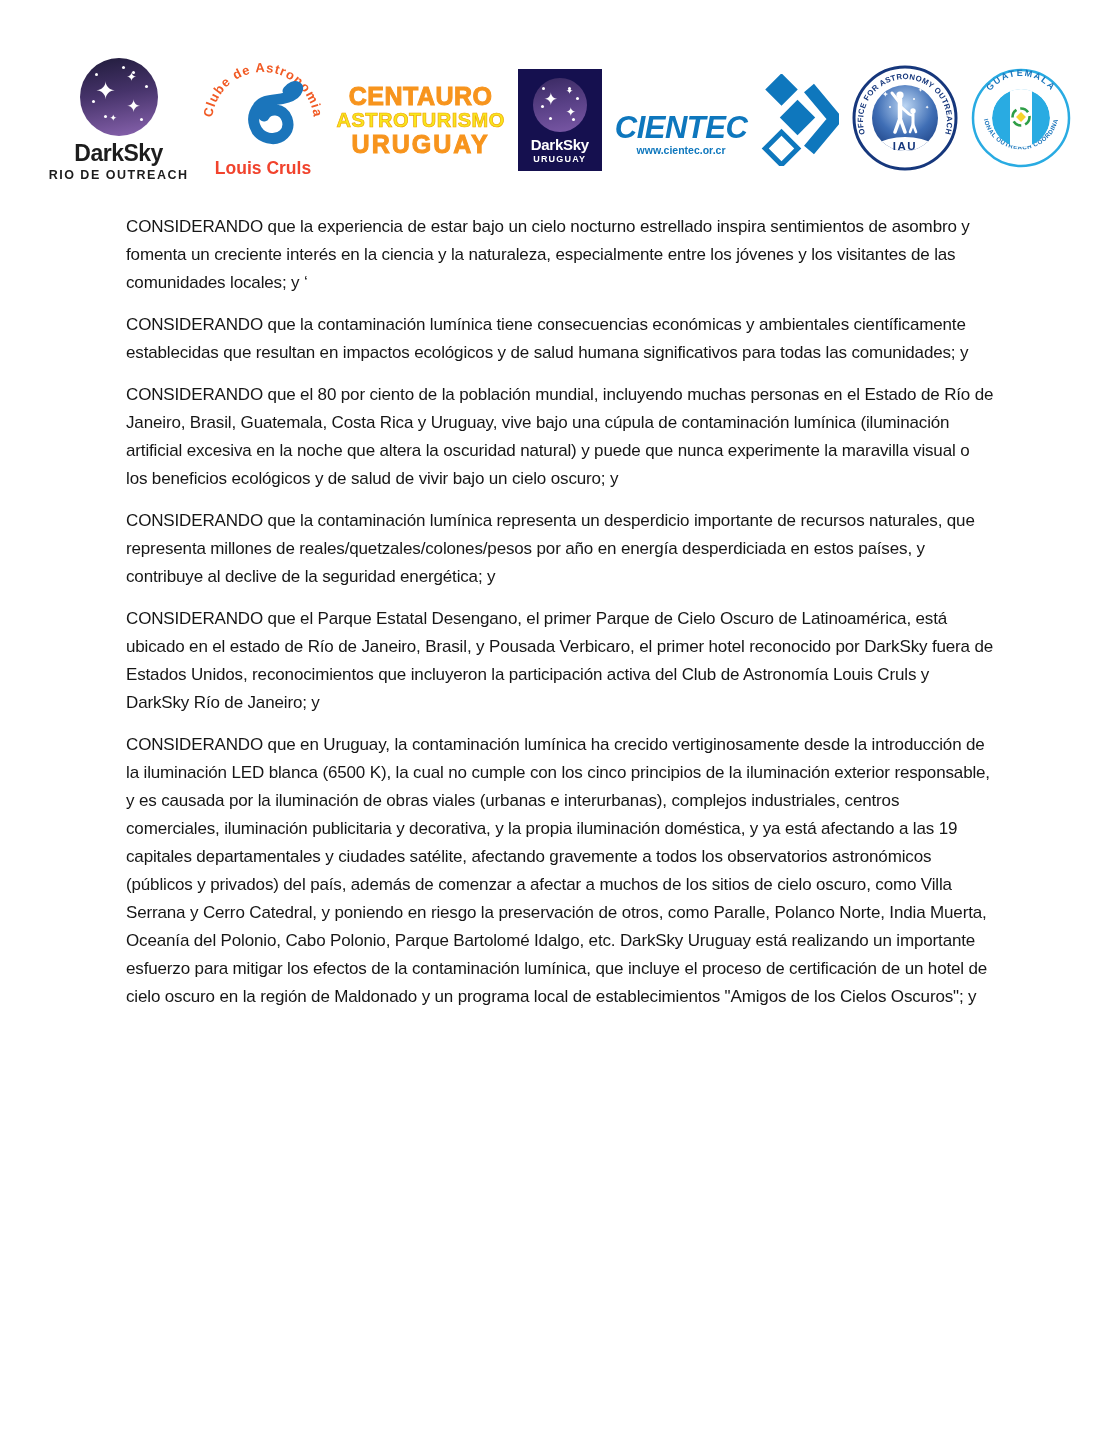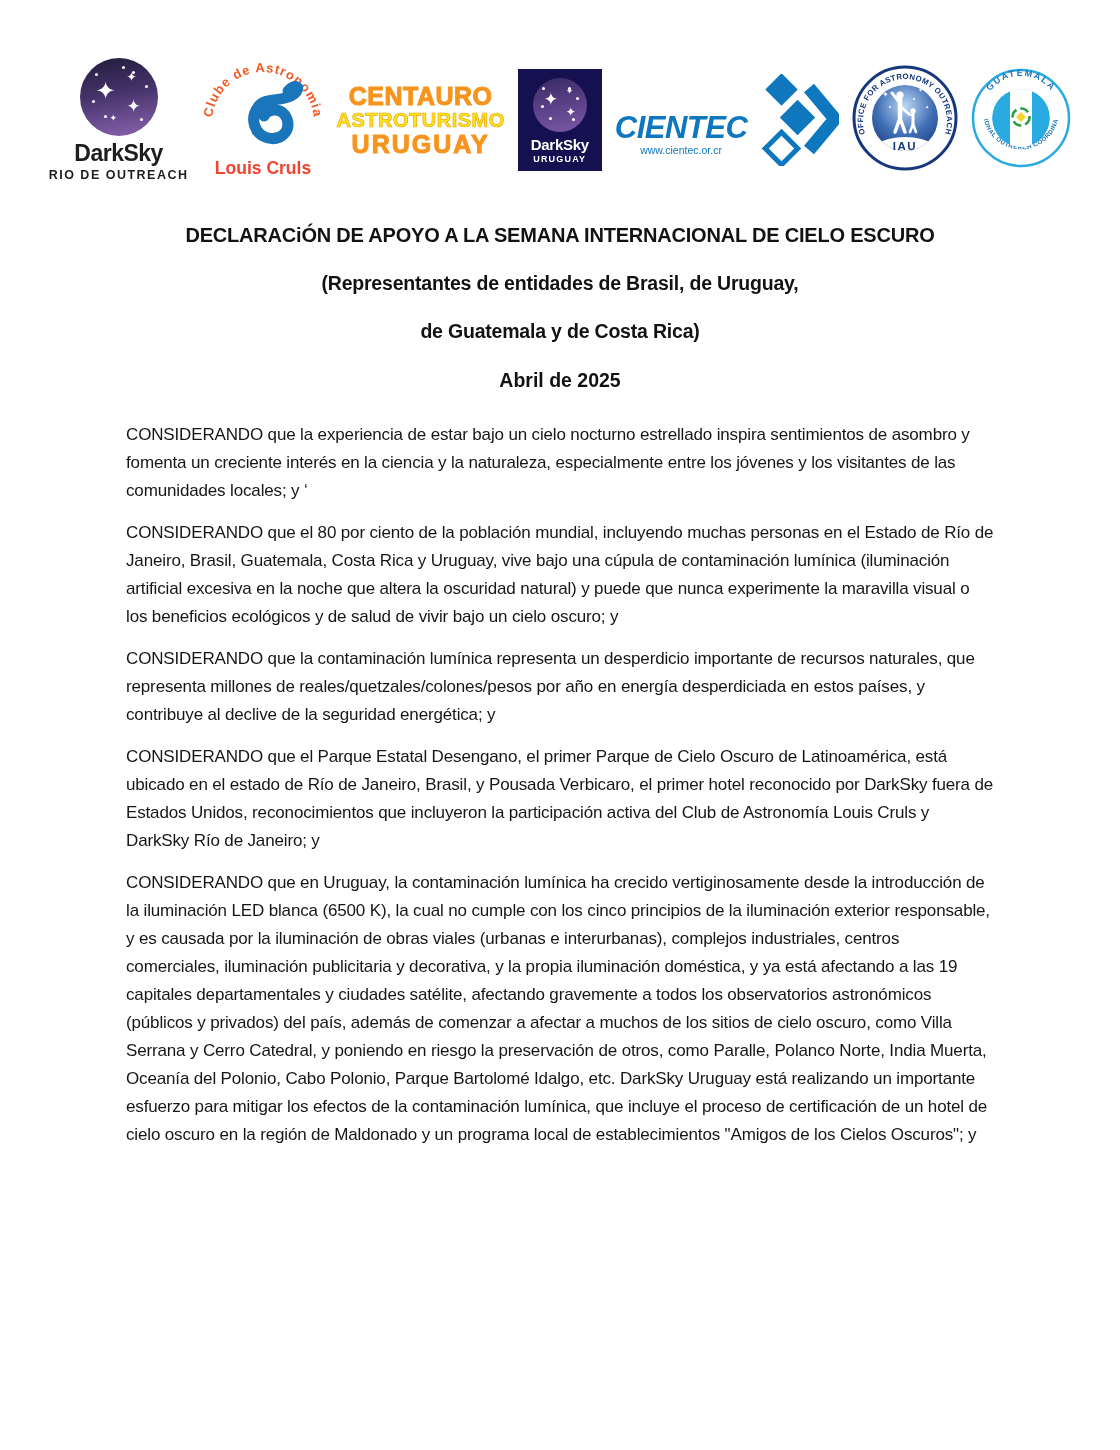--- a/index.html
+++ b/index.html
@@ -36,21 +36,21 @@
   .uy1{font-size:17px;left:11px;top:13px;}
   .uy2{font-size:9px;left:33px;top:9px;}
   .uy3{font-size:12px;left:33px;top:28px;}
   .uy-dots{left:9px;top:9px;box-shadow:26px 0 0 #fff,34px 10px 0 #fff,-1px 18px 0 #fff,7px 30px 0 #fff,30px 31px 0 #fff;}
   .uy-name{font-size:15px;font-weight:bold;color:#fff;margin-top:4px;letter-spacing:-.3px;}
   .uy-region{font-size:9px;font-weight:bold;color:#fff;letter-spacing:1.2px;margin-top:1px;}
 
   
   .cientec{display:flex;align-items:center;gap:6px;}
   .ct-name{font-size:31px;font-weight:bold;font-style:italic;color:#0e77bd;letter-spacing:-.5px;margin-top:25px;}
-  .ct-url{font-size:10.5px;font-weight:normal;color:#0e77bd;margin-top:-2px;text-align:center;}
+  .ct-url{font-size:10.5px;font-weight:bold;color:#0e77bd;margin-top:-2px;text-align:center;}
 
   
   .title-block{margin-top:40px;text-align:center;}
   .doc-title{font-size:20px;font-weight:bold;color:#121212;letter-spacing:-.2px;}
   .doc-sub{font-size:19.5px;font-weight:bold;color:#121212;margin-top:25px;letter-spacing:-.2px;}
   .doc-date{font-size:19.5px;font-weight:bold;color:#121212;margin-top:26px;}
 
   
   .body-text{padding:29px 126px 0 126px;}
   .para{font-size:17px;line-height:28px;margin:0 0 14px;color:#161616;letter-spacing:-.15px;}
@@ -178,32 +178,27 @@
           <circle cx="50" cy="50" r="29" fill="#29abe2"></circle>
           <rect x="39" y="21" width="22" height="58" fill="#ffffff"></rect>
           <circle cx="50" cy="49" r="8.5" fill="none" stroke="#2e9e46" stroke-width="2.6" stroke-dasharray="9 4"></circle>
           <rect x="46.5" y="45.5" width="7" height="7" fill="#f6d32d" transform="rotate(45 50 49)"></rect>
         </g>
       </svg>
     </div>
 
   </div>
 
-  <div class="title-block">
-    <div class="doc-title">DECLARACiÓN DE APOYO A LA SEMANA INTERNACIONAL DE CIELO ESCURO</div>
-    <div class="doc-sub">(Representantes de entidades de Brasil, de Uruguay,</div>
-    <div class="doc-sub">de Guatemala y de Costa Rica)</div>
-    <div class="doc-date">Abril de 2025</div>
-  </div>
 
   <div class="body-text">
 
 
       <p class="para">CONSIDERANDO que la experiencia de estar bajo un cielo nocturno estrellado inspira sentimientos de asombro y fomenta un creciente interés en la ciencia y la naturaleza, especialmente entre los jóvenes y los visitantes de las comunidades locales; y ‘</p>
 
+      <p class="para">CONSIDERANDO que la contaminación lumínica tiene consecuencias económicas y ambientales científicamente establecidas que resultan en impactos ecológicos y de salud humana significativos para todas las comunidades; y</p>
 
       <p class="para">CONSIDERANDO que el 80 por ciento de la población mundial, incluyendo muchas personas en el Estado de Río de Janeiro, Brasil, Guatemala, Costa Rica y Uruguay, vive bajo una cúpula de contaminación lumínica (iluminación artificial excesiva en la noche que altera la oscuridad natural) y puede que nunca experimente la maravilla visual o los beneficios ecológicos y de salud de vivir bajo un cielo oscuro; y</p>
 
       <p class="para">CONSIDERANDO que la contaminación lumínica representa un desperdicio importante de recursos naturales, que representa millones de reales/quetzales/colones/pesos por año en energía desperdiciada en estos países, y contribuye al declive de la seguridad energética; y</p>
 
       <p class="para">CONSIDERANDO que el Parque Estatal Desengano, el primer Parque de Cielo Oscuro de Latinoamérica, está ubicado en el estado de Río de Janeiro, Brasil, y Pousada Verbicaro, el primer hotel reconocido por DarkSky fuera de Estados Unidos, reconocimientos que incluyeron la participación activa del Club de Astronomía Louis Cruls y DarkSky Río de Janeiro; y</p>
 
       <p class="para">CONSIDERANDO que en Uruguay, la contaminación lumínica ha crecido vertiginosamente desde la introducción de la iluminación LED blanca (6500 K), la cual no cumple con los cinco principios de la iluminación exterior responsable, y es causada por la iluminación de obras viales (urbanas e interurbanas), complejos industriales, centros comerciales, iluminación publicitaria y decorativa, y la propia iluminación doméstica, y ya está afectando a las 19 capitales departamentales y ciudades satélite, afectando gravemente a todos los observatorios astronómicos (públicos y privados) del país, además de comenzar a afectar a muchos de los sitios de cielo oscuro, como Villa Serrana y Cerro Catedral, y poniendo en riesgo la preservación de otros, como Paralle, Polanco Norte, India Muerta, Oceanía del Polonio, Cabo Polonio, Parque Bartolomé Idalgo, etc. DarkSky Uruguay está realizando un importante esfuerzo para mitigar los efectos de la contaminación lumínica, que incluye el proceso de certificación de un hotel de cielo oscuro en la región de Maldonado y un programa local de establecimientos "Amigos de los Cielos Oscuros"; y</p>
     </div>
 

